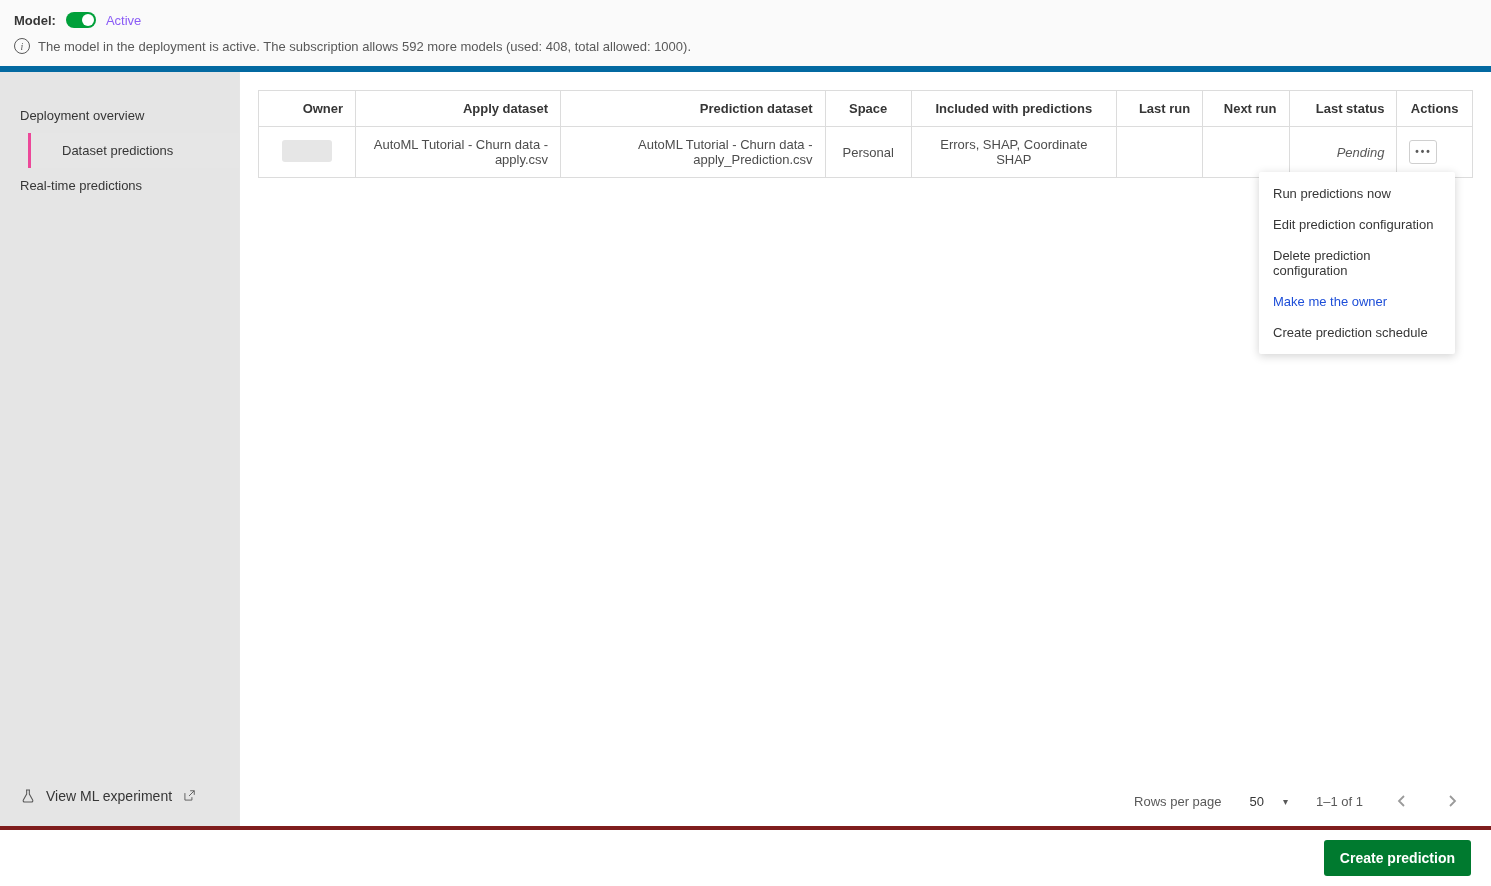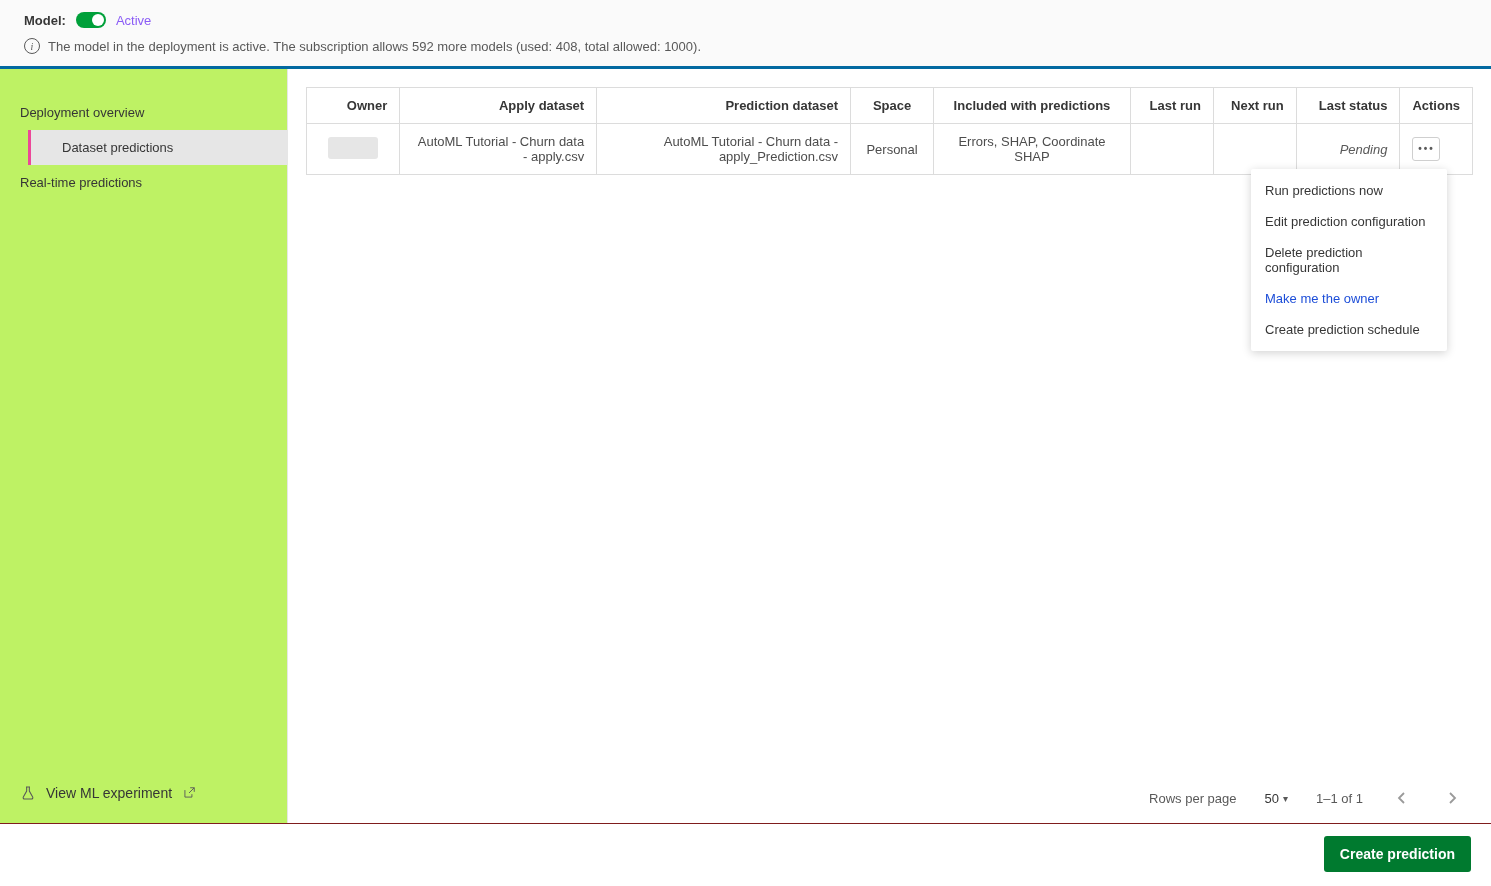--- a/index.html
+++ b/index.html
@@ -7,22 +7,22 @@
     font-family: -apple-system, BlinkMacSystemFont, "Segoe UI", Arial, sans-serif;
     font-size: 13px;
     color: #363636;
     background: #fff;
     width: 1491px;
     height: 886px;
     overflow: hidden;
     position: relative;
   }
   .header {
-    padding: 12px 14px 12px 24px;
-    border-bottom: 3px solid #0369a1;
+    padding: 12px 14px 12px 14px;
+    border-bottom: 6px solid #0369a1;
     background: #fafafa;
   }
   .header-row1 {
     display: flex;
     align-items: center;
     gap: 10px;
     margin-bottom: 10px;
   }
   .model-label { font-weight: 600; }
   .toggle {
@@ -55,22 +55,22 @@
     font-size:10px;
     font-style:italic;
     font-family:serif;
     color:#595959;
   }
   .body {
     display:flex;
     height: calc(100% - 72px - 60px);
   }
   .sidebar {
-    width:288px;
-    background:#bef264;
+    width:240px;
+    background:#e5e5e5;
     border-right:1px solid #e6e6e6;
     display:flex;
     flex-direction:column;
     padding-top:26px;
   }
   .sidebar-item {
     padding:10px 20px;
     color:#363636;
     cursor:pointer;
     font-size:13px;
@@ -138,21 +138,21 @@
     border:1px solid #cfcfcf;
     border-radius:3px;
     display:flex;align-items:center;justify-content:center;
     cursor:pointer;
     background:#fff;
   }
   .dots { letter-spacing:2px; font-weight:700; color:#595959; font-size:10px; line-height:1; }
   .dropdown {
     position:absolute;
     top:100px;
-    right:44px;
+    right:36px;
     width:196px;
     background:#fff;
     box-shadow:0 2px 10px rgba(0,0,0,0.18);
     border-radius:2px;
     padding:6px 0;
     z-index:10;
   }
   .dropdown-item {
     padding:8px 14px;
     font-size:13px;
@@ -164,30 +164,30 @@
     margin-top:auto;
     display:flex;
     align-items:center;
     justify-content:flex-end;
     gap:28px;
     padding:14px 10px 14px 0;
     color:#595959;
     font-size:13px;
   }
   .rpp-select{
-    display:flex;align-items:center;gap:4px;cursor:pointer;color:#363636;
+    display:flex;align-items:center;gap:19px;cursor:pointer;color:#363636;
   }
   .chev { font-size:10px; color:#595959; }
   .page-arrow {
     width:22px;height:22px;display:flex;align-items:center;justify-content:center;
     color:#9a9a9a;cursor:pointer;font-size:16px;
   }
   .footer {
     height:60px;
-    border-top:1px solid #7f1d1d;
+    border-top:4px solid #7f1d1d;
     display:flex;
     align-items:center;
     justify-content:flex-end;
     padding:0 20px;
     background:#fff;
   }
   .create-btn {
     background:#007a2f;
     color:#fff;
     border:none;

